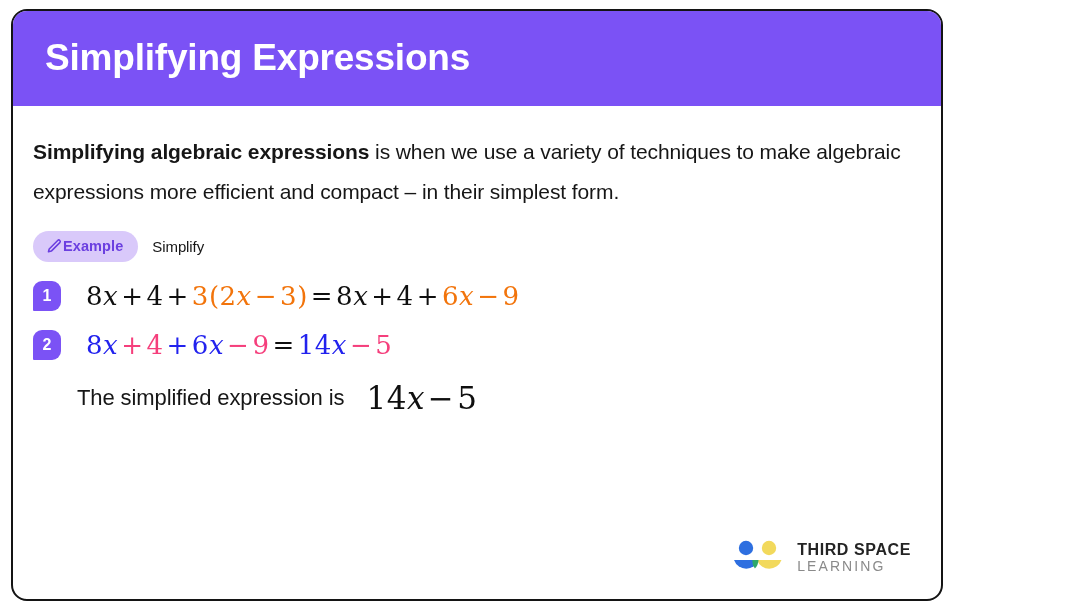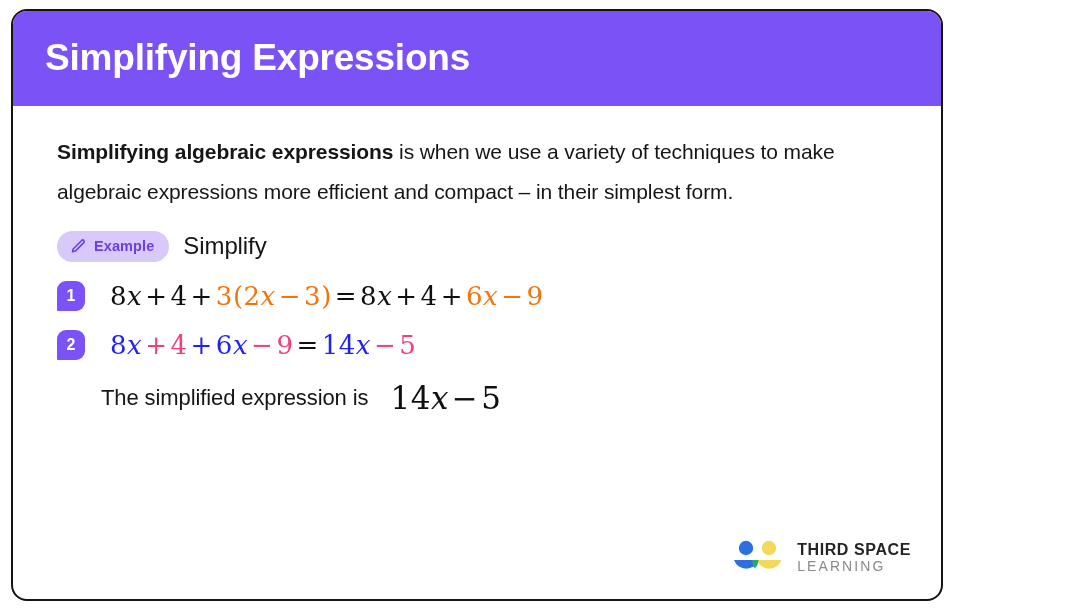--- a/index.html
+++ b/index.html
@@ -51,21 +51,21 @@
     font-size: 37px;
     font-weight: bold;
     letter-spacing: -0.2px;
     line-height: 1.1;
   }
 
   
   .card-body {
     position: relative;
     flex: 1 1 auto;
-    padding: 26px 30px 0 44px;
+    padding: 26px 30px 0 20px;
     box-sizing: border-box;
   }
 
   .intro {
     font-size: 21px;
     line-height: 1.92;
     color: #161616;
     letter-spacing: -0.1px;
     max-width: 980px;
   }
@@ -74,40 +74,39 @@
   
   .example-row {
     display: flex;
     align-items: center;
     margin-top: 18px;
     gap: 14px;
   }
   .example-badge {
     display: inline-flex;
     align-items: center;
-    gap: 7px;
     background: #D9C9FA;
     border-radius: 999px;
     padding: 7px 15px 7px 13px;
     line-height: 1;
   }
   .example-badge .pencil-icon {
     display: inline-block;
     width: 17px;
     height: 17px;
     flex: 0 0 17px;
   }
   .example-badge .example-label {
     color: #6B3FE0;
     font-size: 14.5px;
     font-weight: bold;
     letter-spacing: 0.1px;
   }
   .example-prompt {
-    font-size: 24px;
+    font-size: 15px;
     color: #161616;
     letter-spacing: -0.1px;
     text-align: right;
   }
 
   
   .step-row {
     display: flex;
     align-items: center;
     margin-top: 19px;

